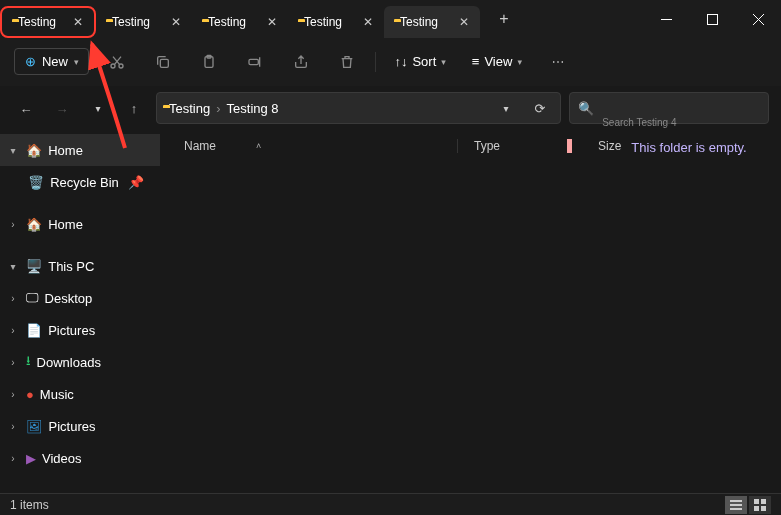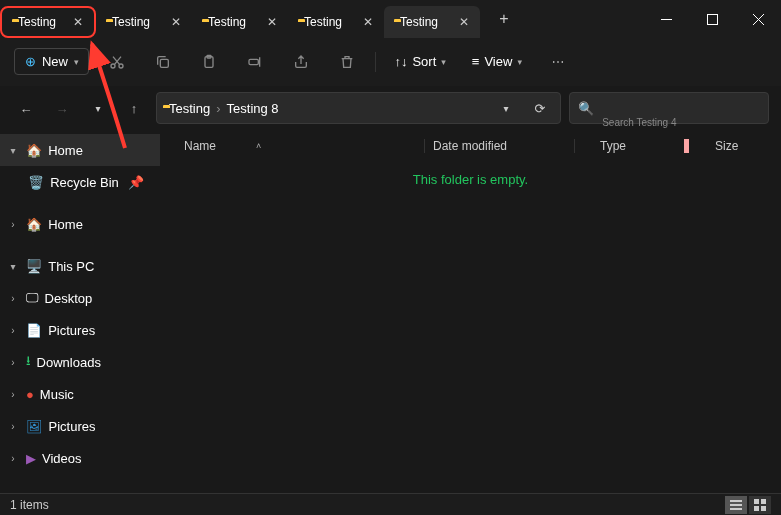--- a/index.html
+++ b/index.html
@@ -31,29 +31,29 @@
 .searchbox { width: 200px; height: 32px; background: #2a2a2a; border: 1px solid #3a3a3a; border-radius: 4px; display: flex; align-items: center; padding: 0 8px; gap: 8px; color: #888; }
 
 .main { display: flex; height: 363px; }
 .sidebar { width: 160px; background: #191919; overflow-y: auto; padding: 4px 0; }
 .side-item { display: flex; align-items: center; height: 32px; padding: 0 6px; gap: 6px; cursor: pointer; font-size: 13px; }
 .side-item.selected { background: #2d2d2d; }
 .side-item.indent { padding-left: 28px; }
 .chev { width: 14px; color: #aaa; font-size: 10px; text-align: center; }
 .side-spacer { height: 10px; }
 
-.content { flex: 1; background: #191919; display: flex; flex-direction: column; }
+.content { flex: 1; background: #191919; display: flex; flex-direction: row; }
 .colheaders { display: flex; height: 32px; align-items: center; padding-left: 24px; color: #ccc; font-size: 12px; }
 .col { padding-right: 10px; }
 .col.name { width: 240px; display: flex; align-items: center; gap: 40px; }
 .col.date { width: 150px; border-left: 1px solid #333; padding-left: 8px; }
-.col.type { width: 110px; border-left: 1px solid #333; padding-left: 25px; }
+.col.type { width: 110px; border-left: 1px solid #333; padding-left: 16px; margin-left: 33px; }
 .col.size { border-left: 5px solid #fca5a5; padding-left: 26px; }
 .sort-caret { color: #aaa; font-size: 9px; }
-.empty { text-align: center; color: #22c55e; margin-top: 10px; font-size: 13px; }
+.empty { text-align: center; color: #c4b5fd; margin-top: 10px; font-size: 13px; }
 
 .status { position: absolute; bottom: 0; left: 0; right: 0; height: 22px; background: #1c1c1c; border-top: 1px solid #333; display: flex; align-items: center; padding: 0 10px; font-size: 12px; color: #ccc; }
 .viewtoggle { margin-left: auto; display: flex; gap: 2px; }
 .vt { width: 22px; height: 18px; display: flex; align-items: center; justify-content: center; background: #333; cursor: pointer; }
 .vt.active { background: #555; }
 
 .arrow-annotation { position: absolute; top: 38px; left: 80px; pointer-events: none; }
 
 .folder-icon { width: 16px; height: 12px; background: #ffc83d; border-radius: 1px 1px 2px 2px; position: relative; }
 .folder-icon::before { content: ""; position: absolute; top: -3px; left: 0; width: 7px; height: 3px; background: #ffc83d; border-radius: 1px 1px 0 0; }
@@ -249,21 +249,20 @@
       <span>Videos</span>
     </div>
   </div>
 
   <div class="content">
     <div class="colheaders">
       <div class="col name">
         <span>Name</span>
         <span class="sort-caret">˄</span>
       </div>
-      <div class="col date"><span>Date modified</span></div>
       <div class="col type"><span>Type</span></div>
       <div class="col size"><span>Size</span></div>
     </div>
     <div class="empty">This folder is empty.</div>
   </div>
 </div>
 
 <div class="status">
   <span>1 items</span>
   <div class="viewtoggle">

